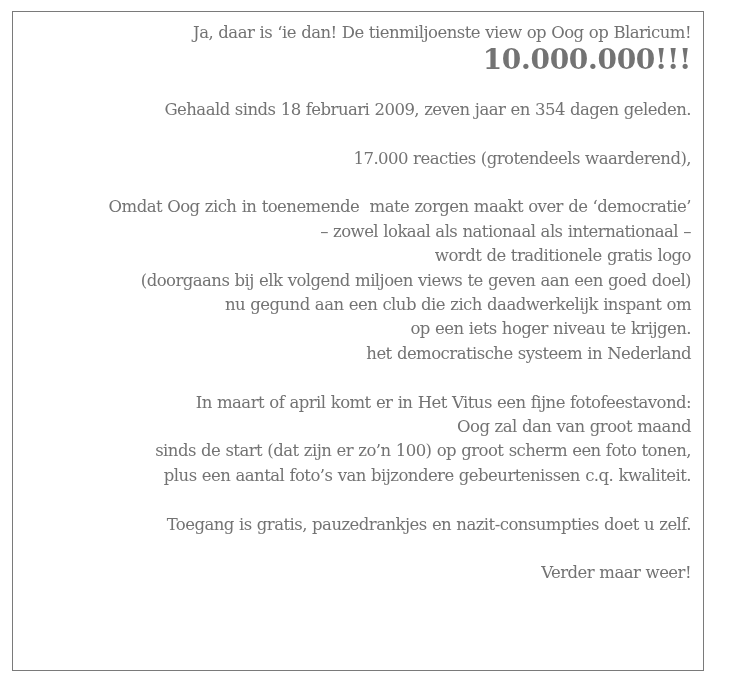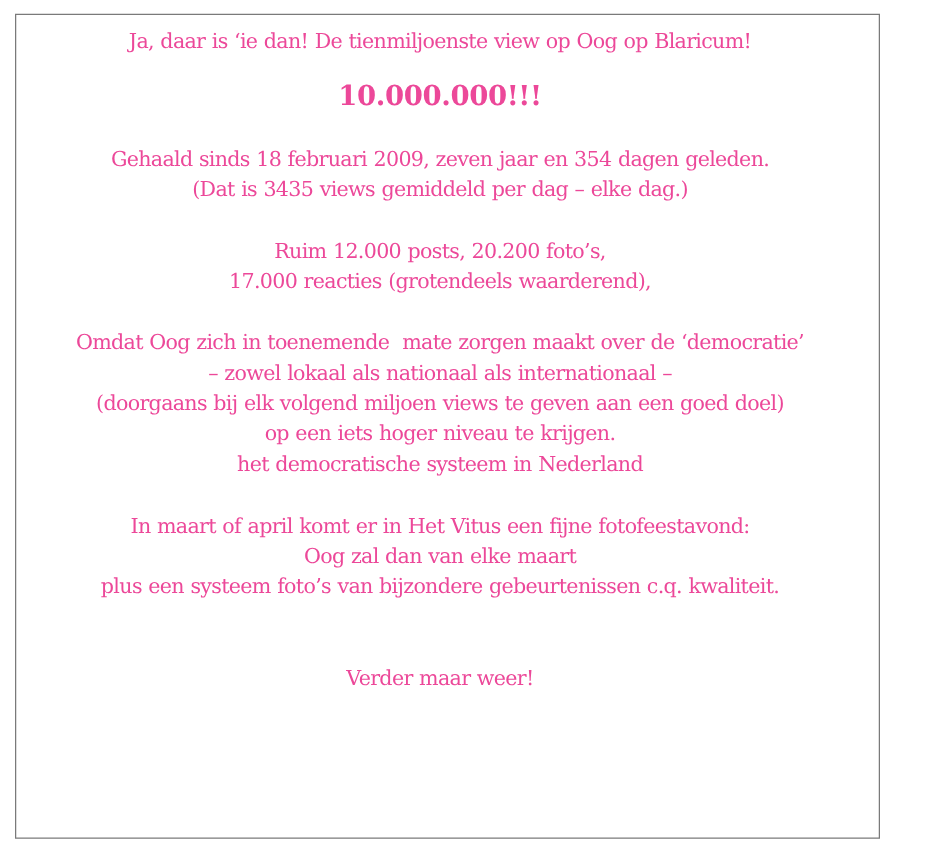--- a/index.html
+++ b/index.html
@@ -21,84 +21,88 @@
       height: 660px;
       border: 1px solid #7a7a7a;
       box-sizing: border-box;
       background: #ffffff;
     }
     .doc-content {
       position: absolute;
       left: 0;
       right: 12px;
       top: 9px;
-      text-align: center;
+      text-align: right;
       font-family: "DejaVu Serif", "Liberation Serif", serif;
-      color: #ec4899;
+      color: #737373;
       font-size: 16.5px;
       line-height: 24.4px;
       letter-spacing: -0.55px;
       word-spacing: 0.5px;
     }
     .line {
       display: block;
       white-space: pre;
     }
     .headline {
       font-weight: bold;
-      font-size: 22px;
+      font-size: 28px;
       line-height: 27px;
       letter-spacing: -0.3px;
-      margin-top: 19px;
+      margin-top: 1px;
     }
     .gap {
       display: block;
       height: 24.4px;
     }
   </style>
 </head>
 <body>
 
 <div class="doc-box">
   <div class="doc-content">
 
     <div>
       <span class="line">Ja, daar is ‘ie dan! De tienmiljoenste view op Oog op Blaricum!</span>
       <span class="line headline">10.000.000!!!</span>
     </div>
     <span class="gap"></span>
 
     <div>
       <span class="line">Gehaald sinds 18 februari 2009, zeven jaar en 354 dagen geleden.</span>
-      <span class="line">(Dat is 3435 views gemiddeld per dag – elke dag.)</span>
     </div>
     <span class="gap"></span>
 
     <div>
-      <span class="line">Ruim 12.000 posts, 20.200 foto’s,</span>
       <span class="line">17.000 reacties (grotendeels waarderend),</span>
     </div>
     <span class="gap"></span>
 
     <div>
       <span class="line">Omdat Oog zich in toenemende  mate zorgen maakt over de ‘democratie’</span>
       <span class="line">– zowel lokaal als nationaal als internationaal –</span>
+      <span class="line">wordt de traditionele gratis logo</span>
       <span class="line">(doorgaans bij elk volgend miljoen views te geven aan een goed doel)</span>
+      <span class="line">nu gegund aan een club die zich daadwerkelijk inspant om</span>
       <span class="line">op een iets hoger niveau te krijgen.</span>
       <span class="line">het democratische systeem in Nederland</span>
     </div>
     <span class="gap"></span>
 
     <div>
       <span class="line">In maart of april komt er in Het Vitus een fijne fotofeestavond:</span>
-      <span class="line">Oog zal dan van elke maart</span>
-      <span class="line">plus een systeem foto’s van bijzondere gebeurtenissen c.q. kwaliteit.</span>
+      <span class="line">Oog zal dan van groot maand</span>
+      <span class="line">sinds de start (dat zijn er zo’n 100) op groot scherm een foto tonen,</span>
+      <span class="line">plus een aantal foto’s van bijzondere gebeurtenissen c.q. kwaliteit.</span>
     </div>
     <span class="gap"></span>
 
+    <div>
+      <span class="line">Toegang is gratis, pauzedrankjes en nazit-consumpties doet u zelf.</span>
+    </div>
     <span class="gap"></span>
 
     <div>
       <span class="line">Verder maar weer!</span>
     </div>
 
   </div>
 </div>
 
 </body></html>

